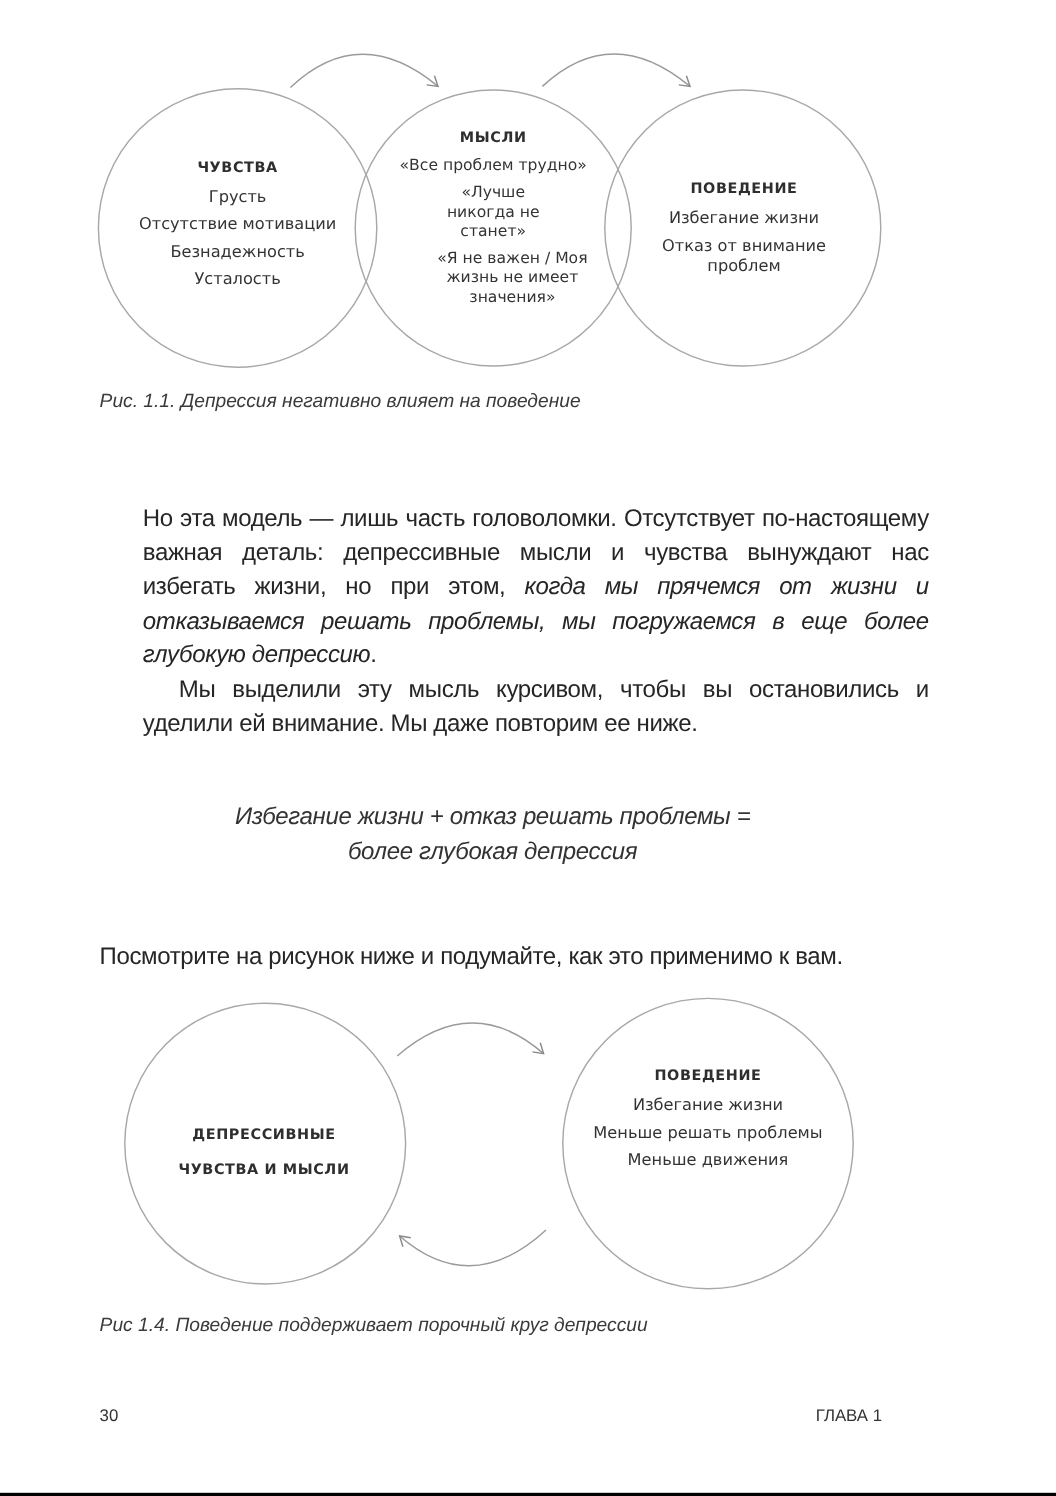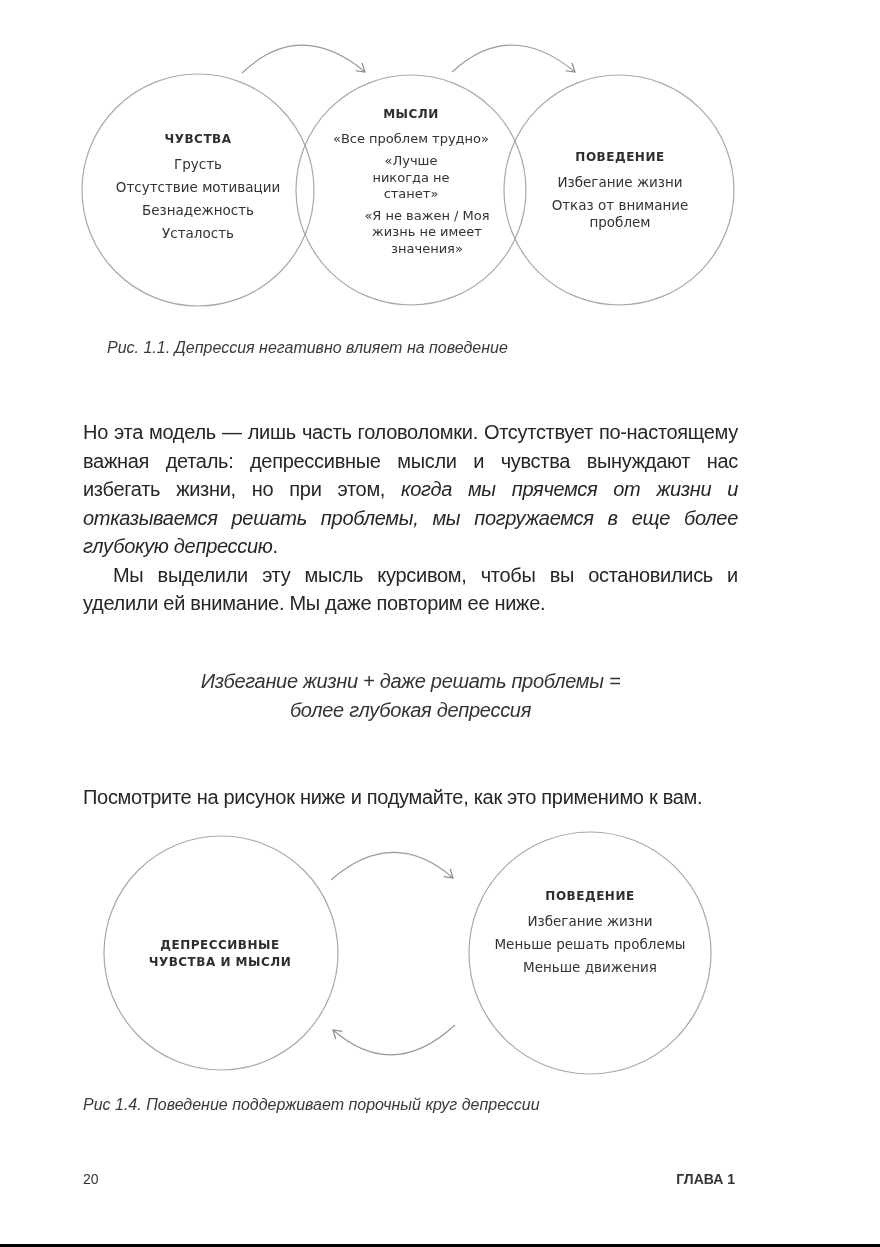--- a/index.html
+++ b/index.html
@@ -66,58 +66,58 @@
   <div class="item" style="width:110px; margin-left:30px;">«Лучше никогда не станет»</div>
   <div class="item" style="width:130px; margin-left:36px;">«Я не важен / Моя жизнь не имеет значения»</div>
 </div>
 
 <div class="circle-text" style="left:540px; top:150px; width:160px;">
   <div class="head">ПОВЕДЕНИЕ</div>
   <div class="item">Избегание жизни</div>
   <div class="item" style="width:140px; margin-left:10px;">Отказ от внимание проблем</div>
 </div>
 
-<div class="caption" style="top:339px;margin-left:24px;">Рис. 1.1. Депрессия негативно влияет на поведение</div>
+<div class="caption" style="top:326px;">Рис. 1.1. Депрессия негативно влияет на поведение</div>
 
-<div class="body-text" style="top:418px;">
+<div class="body-text" style="top:418px;margin-left:36px;">
   <p><span>Но эта модель — лишь часть головоломки. Отсутствует по-настоящему важная деталь: депрессивные мысли и чувства вынуждают нас избегать жизни, но при этом, </span><em>когда мы прячемся от жизни и отказываемся решать проблемы, мы погружаемся в еще более глубокую депрессию</em><span>.</span></p>
   <p class="indent">Мы выделили эту мысль курсивом, чтобы вы остановились и уделили ей внимание. Мы даже повторим ее ниже.</p>
 </div>
 
 <div class="formula" style="top:667px;">
-  <div>Избегание жизни + даже решать проблемы =</div>
+  <div>Избегание жизни + отказ решать проблемы =</div>
   <div>более глубокая депрессия</div>
 </div>
 
 <div class="body-text" style="top:783px;">
   <p>Посмотрите на рисунок ниже и подумайте, как это применимо к вам.</p>
 </div>
 
 <svg class="fig" width="880" height="1247" style="pointer-events:none;">
   <defs>
     <marker id="arrowhead2" markerWidth="12" markerHeight="12" refX="9" refY="6" orient="auto" markerUnits="userSpaceOnUse">
       <path d="M1,1 L9,6 L1,11" fill="none" stroke="#8a8a8a" stroke-width="1.2"></path>
     </marker>
   </defs>
   <circle cx="221" cy="953" r="117" fill="none" stroke="#a8a8a8" stroke-width="1.2"></circle>
   <circle cx="590" cy="953" r="121" fill="none" stroke="#a8a8a8" stroke-width="1.2"></circle>
   <path d="M331,880 Q393,826 453,878" fill="none" stroke="#9a9a9a" stroke-width="1.2" marker-end="url(#arrowhead2)"></path>
   <path d="M455,1025 Q393,1082 333,1030" fill="none" stroke="#9a9a9a" stroke-width="1.2" marker-end="url(#arrowhead2)"></path>
 </svg>
 
 <div class="circle-text" style="left:125px; top:938px; width:190px;">
-  <div class="head" style="margin-bottom:2px;">ДЕПРЕССИВНЫЕ</div>
+  <div class="head" style="margin-bottom:14px;">ДЕПРЕССИВНЫЕ</div>
   <div class="head">ЧУВСТВА И МЫСЛИ</div>
 </div>
 
 <div class="circle-text" style="left:490px; top:889px; width:200px;">
   <div class="head">ПОВЕДЕНИЕ</div>
   <div class="item">Избегание жизни</div>
   <div class="item">Меньше решать проблемы</div>
   <div class="item">Меньше движения</div>
 </div>
 
 <div class="caption" style="top:1096px;">Рис 1.4. Поведение поддерживает порочный круг депрессии</div>
 
-<div class="footer" style="left:83px;">20</div>
-<div class="footer" style="right:145px;font-weight:bold;">ГЛАВА 1</div>
+<div class="footer" style="left:83px;">30</div>
+<div class="footer" style="right:145px;">ГЛАВА 1</div>
 
 <div class="bottom-bar"></div>
 
 </body></html>

